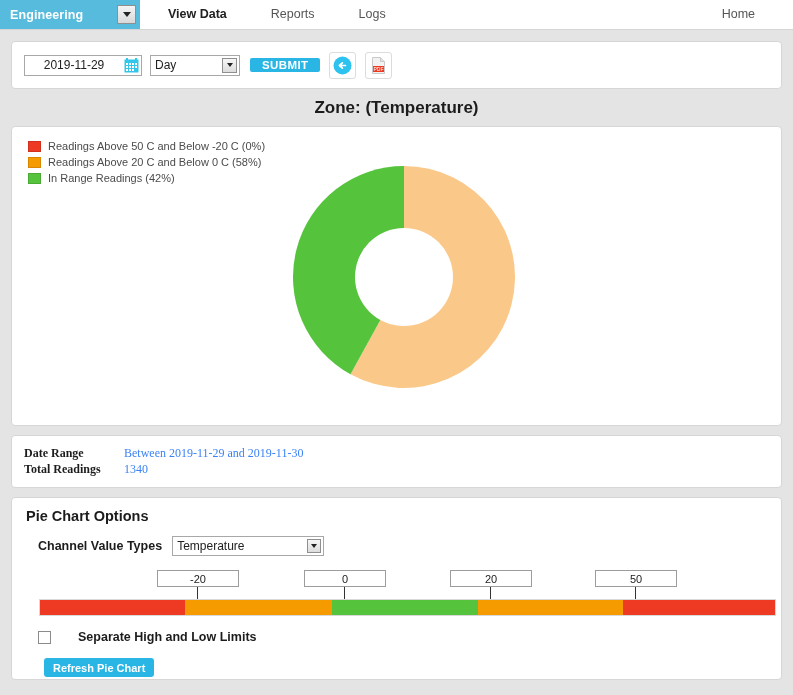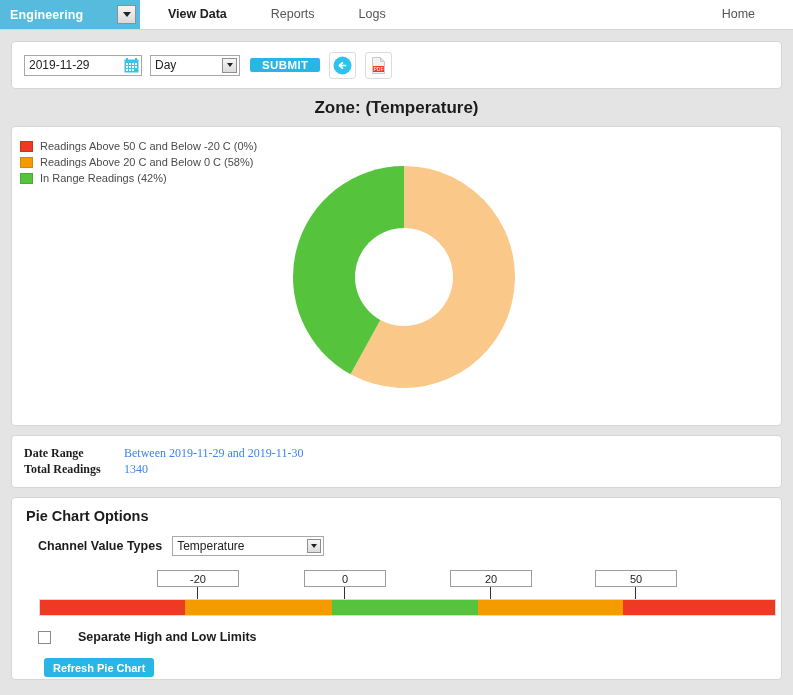--- a/index.html
+++ b/index.html
@@ -116,20 +116,21 @@
     width: 118px;
     height: 21px;
     box-sizing: border-box;
     border: 1px solid #a8a8a8;
     background: #fff;
     font-family: "Liberation Sans", sans-serif;
     font-size: 12px;
     color: #222;
     padding: 0 22px 0 4px;
     outline: none;
+    text-align: center;
   }
   .cal-icon {
     position: absolute;
     right: 3px;
     top: 3px;
     width: 15px;
     height: 15px;
     cursor: pointer;
   }
   .period-select {
@@ -202,21 +203,21 @@
   }
 
   
   .chart-panel {
     height: 300px;
     position: relative;
     overflow: hidden;
   }
   .legend {
     position: absolute;
-    left: 8px;
+    left: 16px;
     top: 12px;
   }
   .legend-row {
     display: flex;
     align-items: center;
     height: 14px;
     margin-bottom: 2px;
   }
   .legend-swatch {
     width: 13px;

